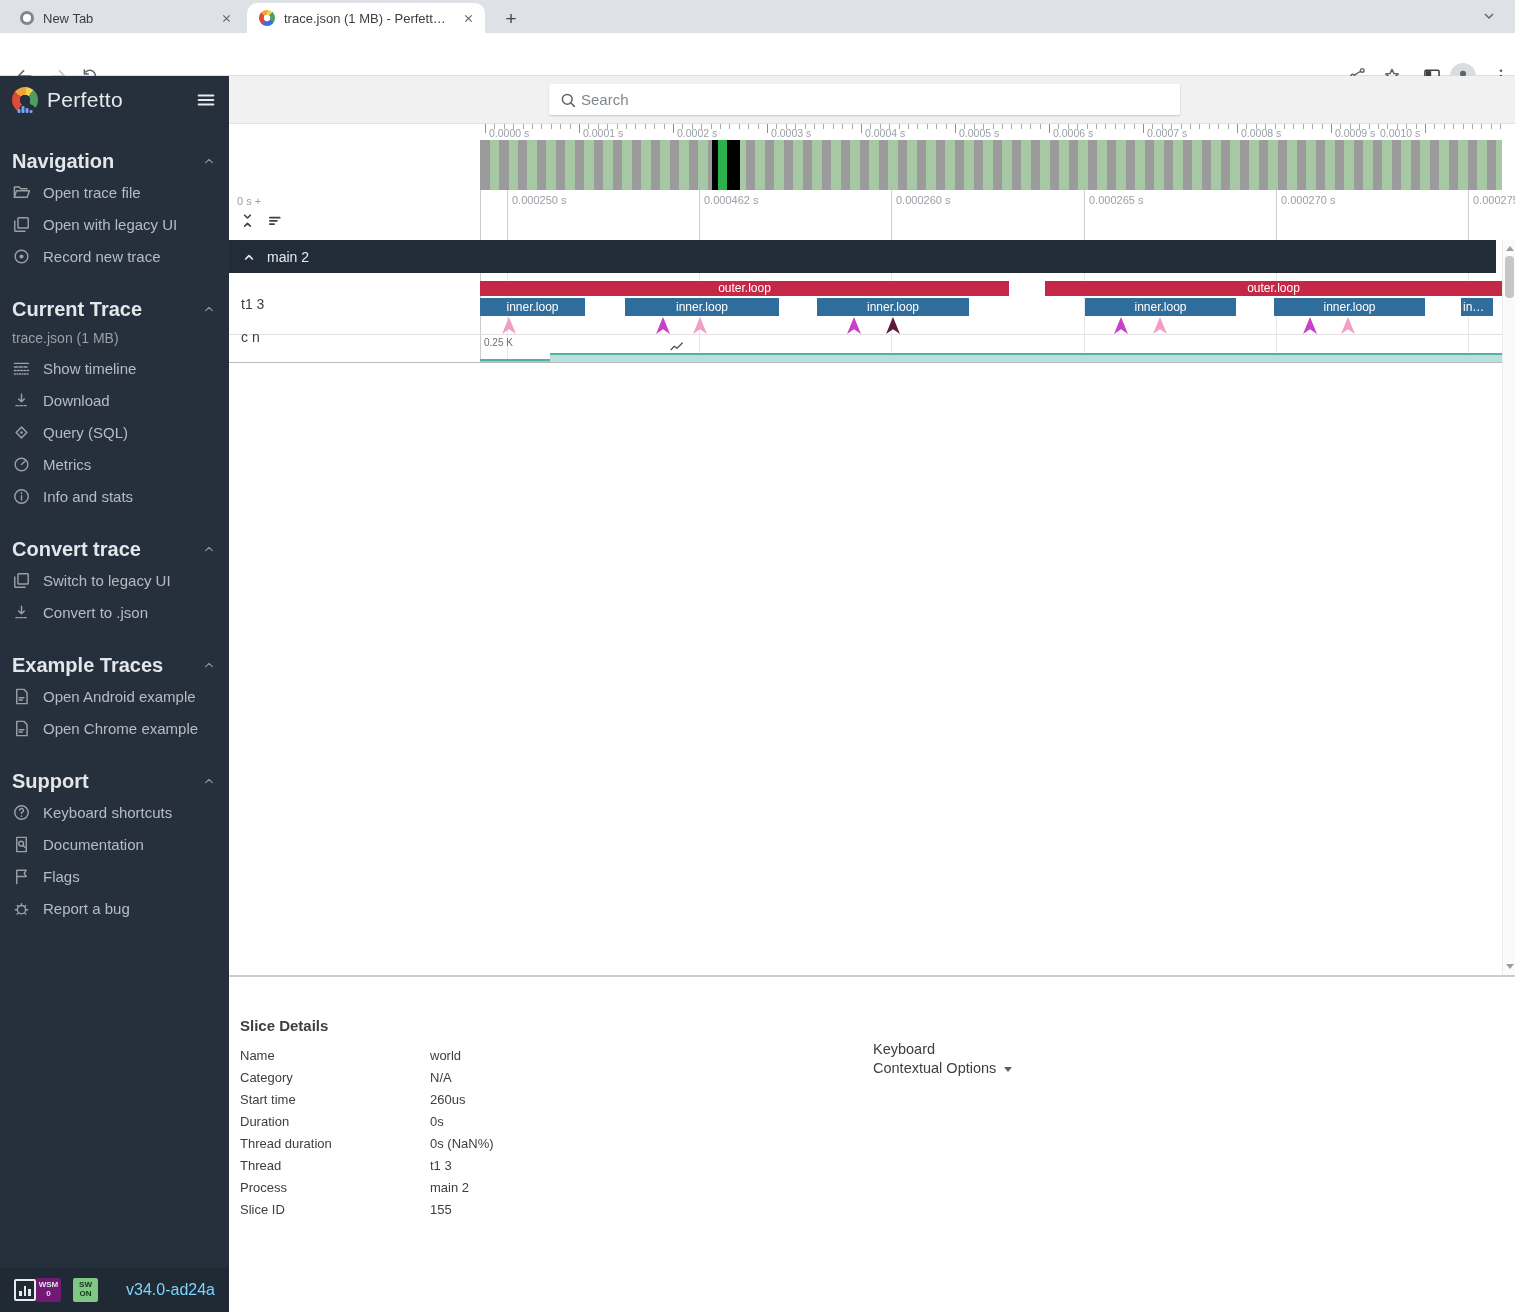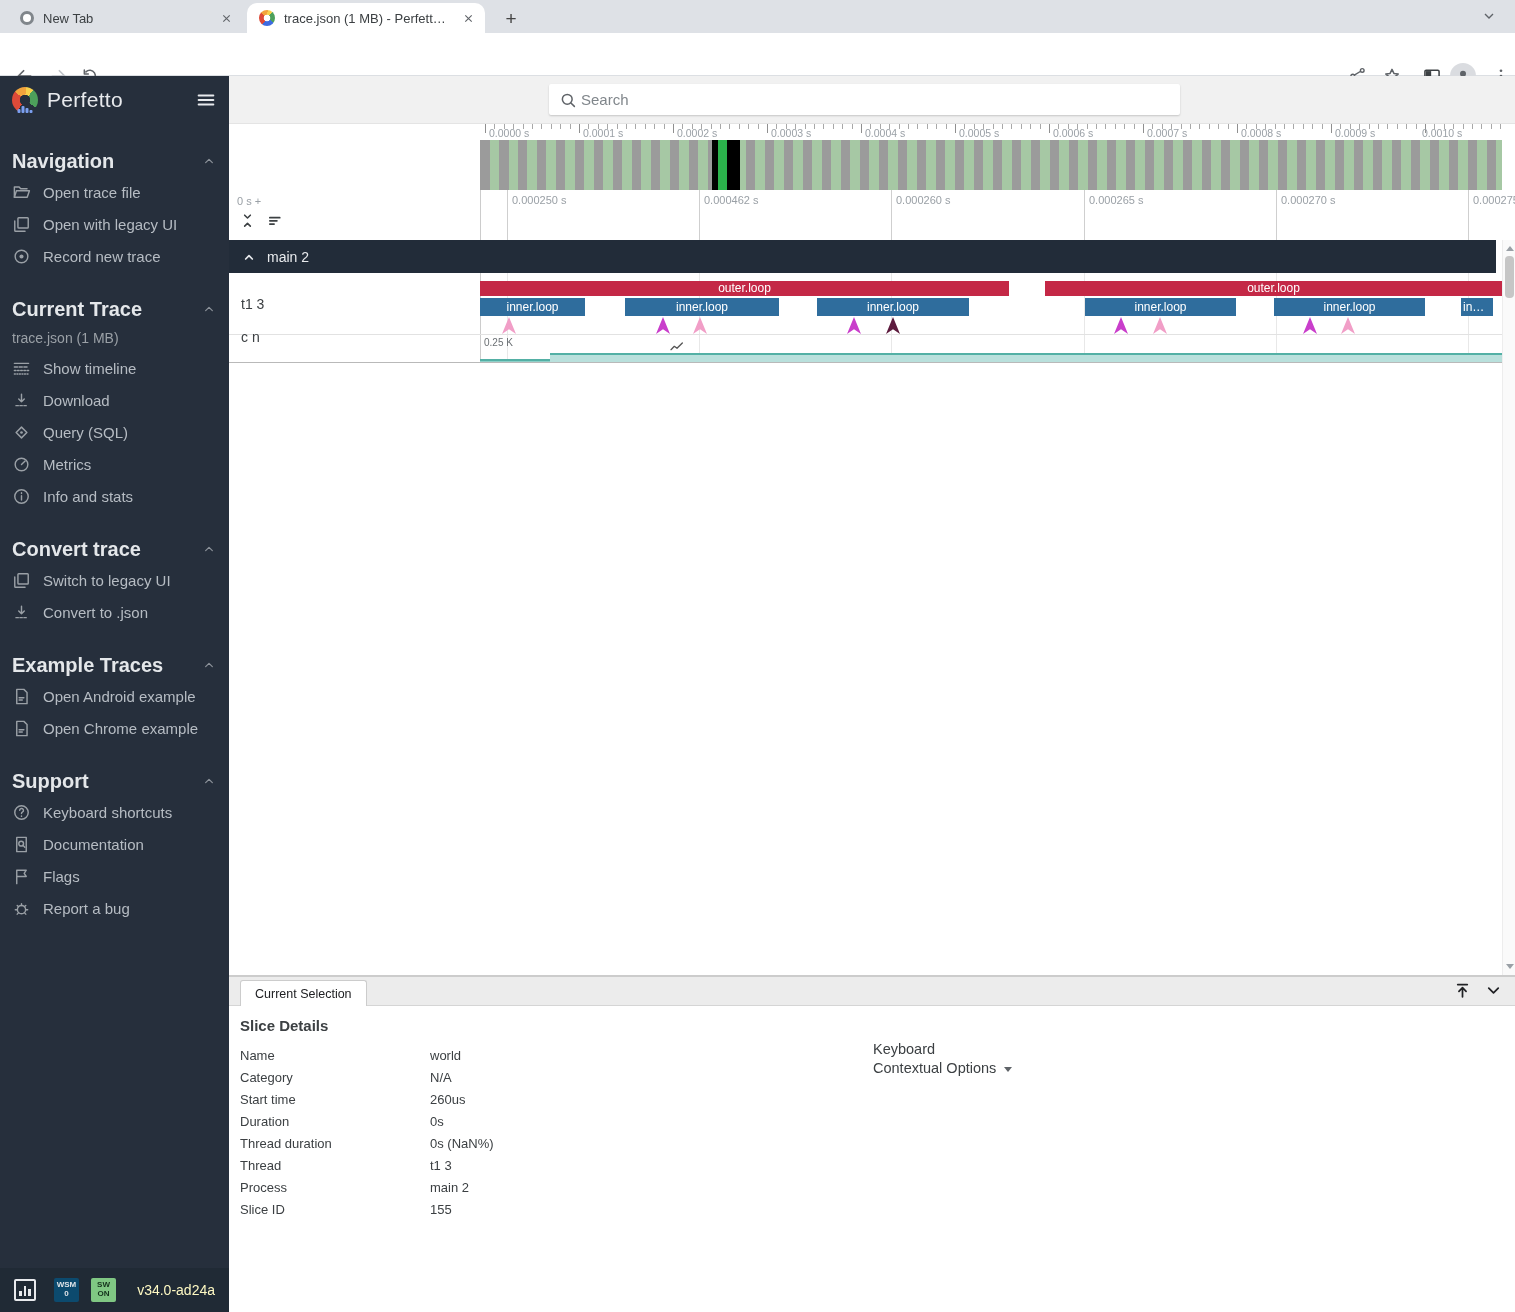--- a/index.html
+++ b/index.html
@@ -40,23 +40,23 @@
   .sec-t{font-weight:bold;font-size:20px;color:#e4e7ea;flex:1}
   .sec-h .chev{color:#8d939b}
   .sb-item{display:flex;align-items:center;height:32px;padding:0 12px;font-size:15px;color:#b6bcc3;cursor:pointer}
   .sb-item .ic{width:19px;height:19px;margin-right:12px;color:#9aa0a6;flex:none}
   .sb-item.plain{color:#9aa0a6;font-size:14px;height:28px}
   .sb-item.small{color:#9aa0a6;font-size:13.5px;height:24px}
   .sb-footer{position:absolute;left:0;bottom:0;width:229px;height:44px;display:flex;align-items:center;padding:0 14px;background:#202a35}
   .ftr-chart{width:22px;height:22px;border:2px solid #e8eaed;border-radius:2px;display:flex;align-items:flex-end;justify-content:center;gap:2px;padding:3px}
   .ftr-chart i{display:block;width:3px;background:#e8eaed}
   .badge{width:25px;height:24px;border-radius:2px;font-size:8px;font-weight:bold;display:flex;flex-direction:column;align-items:center;justify-content:center;line-height:1.1}
-  .badge.wsm{background:#0c4a6e;color:#dfe3e7;margin-left:18px}
+  .badge.wsm{background:#701a75;color:#dfe3e7;}
   .badge.sw{background:#7fc783;color:#14331c;margin-left:12px}
-  .version{margin-left:auto;font-size:14px;color:#fef9c3}
+  .version{margin-left:auto;font-size:16px;color:#7dd3fc}
 
   
   .main-topbar{position:absolute;left:229px;top:76px;width:1286px;height:48px;background:#f1f1f1;border-bottom:1px solid #e4e4e4}
   .searchbox{position:absolute;left:320px;top:8px;width:631px;height:31px;background:#fff;border-radius:2px;
      box-shadow:0 1px 2px rgba(0,0,0,.18);display:flex;align-items:center;padding:0 10px;color:#5f6368}
   .searchbox input{border:none;outline:none;font-size:15px;margin-left:4px;flex:1;font-family:inherit;color:#202124;background:transparent}
   .searchbox input::placeholder{color:#80868b}
 
   
   .ruler1{position:absolute;left:480px;top:124px;width:1022px;height:16px;background:#fff;overflow:hidden}
@@ -471,21 +471,21 @@
      <div class="r1-label" style="left:479px">0.0005 s</div>
       <div class="r1-tick" style="left:569px"></div>
      <div class="r1-label" style="left:573px">0.0006 s</div>
       <div class="r1-tick" style="left:663px"></div>
      <div class="r1-label" style="left:667px">0.0007 s</div>
       <div class="r1-tick" style="left:757px"></div>
      <div class="r1-label" style="left:761px">0.0008 s</div>
       <div class="r1-tick" style="left:851px"></div>
      <div class="r1-label" style="left:855px">0.0009 s</div>
       <div class="r1-tick" style="left:945px"></div>
-     <div class="r1-label" style="left:942px">0.0010 s</div>
+     <div class="r1-label" style="left:900px">0.0010 s</div>
     </div>
 </div>
 <div class="overview">
   <div class="ov-sel" id="ov-sel" style="left: 232px; width: 28px;">
       <i></i>
     </div>
 </div>
 <div class="ruler2">
   <span class="r2-origin">0 s +</span>
   <span class="r2-tools">
@@ -565,32 +565,20 @@
   <span class="counter-val">0.25 K</span>
 </div>
 
 <div class="vscroll">
   <i class="vs-arrow vs-up"></i>
   <i class="vs-thumb"></i>
   <i class="vs-arrow vs-down"></i>
 </div>
 
 <div class="bottom-panel">
-  <div class="bp-header">
-    <div class="bp-tab">Current Selection</div>
-    <div class="bp-icons">
-      <svg width="19" height="19" viewBox="0 0 24 24" fill="none" stroke="currentColor" stroke-width="2.2" stroke-linecap="round" stroke-linejoin="round">
-          <path d="M6 4.5h12"></path>
-          <path d="M12 20V8.5M7.5 13L12 8.5l4.5 4.5"></path>
-        </svg>
-      <svg width="19" height="19" viewBox="0 0 24 24" fill="none" stroke="currentColor" stroke-width="2.2" stroke-linecap="round" stroke-linejoin="round">
-          <path d="M6 9l6 6 6-6"></path>
-        </svg>
-    </div>
-  </div>
   <div class="bp-title">Slice Details</div>
   <div class="detail-rows" id="detail-rows">
       <div class="drow">
      <span class="dl">Name</span>
      <span class="dv">world</span>
    </div>
       <div class="drow">
      <span class="dl">Category</span>
      <span class="dv">N/A</span>
    </div>

